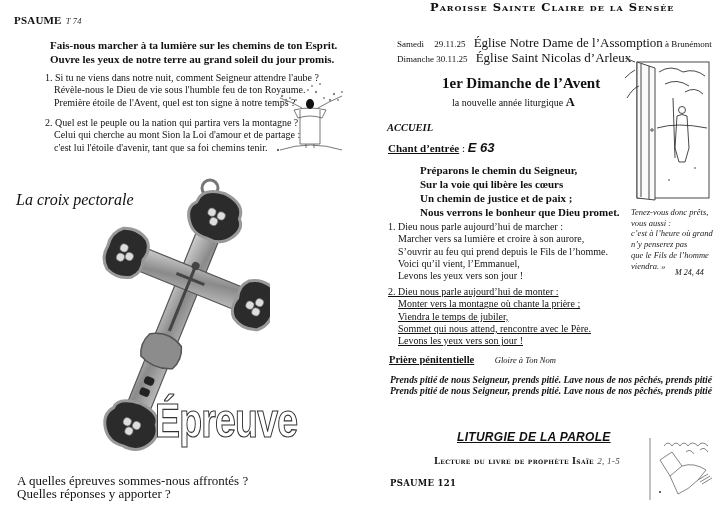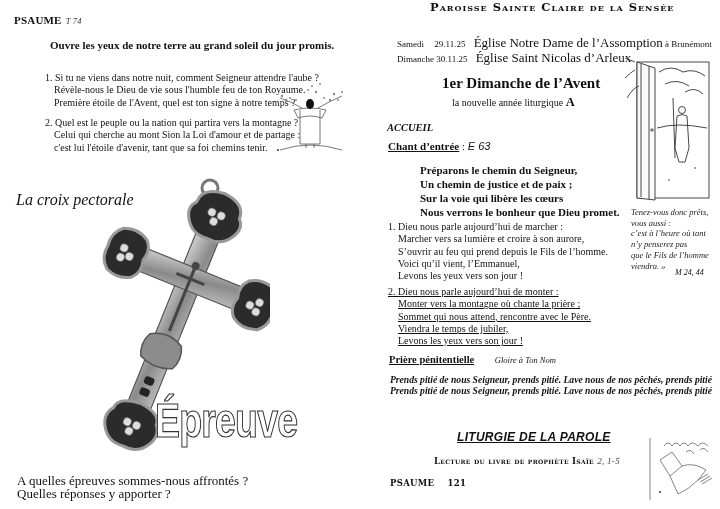--- a/index.html
+++ b/index.html
@@ -29,21 +29,21 @@
   .mass-row .place { font-size: 9px; }
   #mass1 { top: 35px; }
   #mass2 { top: 50px; }
   #sunday-title { left: 442px; top: 75px; font-weight: bold; font-size: 15px; }
   #sunday-sub { left: 452px; top: 95px; font-size: 10px; }
   #sunday-sub b { font-size: 12.5px; }
 
   #accueil { left: 387px; top: 122px; font-style: italic; font-weight: bold; font-size: 10.5px; text-align: center; }
   #chant-entree { left: 388px; top: 140px; font-size: 11px; }
   #chant-entree .lbl { font-weight: bold; text-decoration: underline; }
-  #chant-entree .code { font-family: "Liberation Sans", sans-serif; font-style: italic; font-size: 11px; }
+  #chant-entree .code { font-family: "Liberation Sans", sans-serif; font-style: italic; font-size: 13px; font-weight: bold; }
   #chant-refrain { left: 420px; top: 163px; font-weight: bold; font-size: 11px; line-height: 14px; }
   .verse-right { left: 388px; font-size: 10px; line-height: 12.3px; }
   .verse-right .ind { padding-left: 10px; display: block; }
   #rverse1 { top: 221px; }
   #rverse2 { top: 286px; text-decoration: underline; }
 
   #gospel-quote { left: 631px; top: 207px; font-style: italic; font-size: 8.5px; line-height: 10.7px; color: #222; }
   #gospel-ref { left: 675px; top: 268px; font-style: italic; font-size: 8px; }
 
   #priere { left: 389px; top: 354px; font-size: 10.5px; }
@@ -59,20 +59,21 @@
   svg { display: block; }
 </style>
 </head>
 <body>
 
 <div class="abs" id="envoi-title">
   <span>PSAUME</span><span id="envoi-ref">T 74</span>
 </div>
 
 <div class="abs" id="refrain">
+  <div>Fais-nous marcher à ta lumière sur les chemins de ton Esprit.</div>
   <div>Ouvre les yeux de notre terre au grand soleil du jour promis.</div>
 </div>
 
 <div class="abs verse-left" id="verse1">
   <span>1. Si tu ne viens dans notre nuit, comment Seigneur attendre l'aube ?</span>
   <span class="ind">Révèle-nous le Dieu de vie sous l'humble feu de ton Royaume.</span>
   <span class="ind">Première étoile de l'Avent, quel est ton signe à notre temps ?</span>
 </div>
 
 <div class="abs verse-left" id="verse2">
@@ -219,45 +220,45 @@
 </div>
 
 <div class="abs" id="accueil">ACCUEIL</div>
 
 <div class="abs" id="chant-entree">
   <span class="lbl">Chant d’entrée</span><span> : </span><span class="code">E 63</span>
 </div>
 
 <div class="abs" id="chant-refrain">
   <div>Préparons le chemin du Seigneur,</div>
+  <div>Sur la voie qui libère les cœurs</div>
   <div>Un chemin de justice et de paix ;</div>
-  <div>Sur la voie qui libère les cœurs</div>
   <div>Nous verrons le bonheur que Dieu promet.</div>
 </div>
 
 <div class="abs verse-right" id="rverse1">
   <span>1. Dieu nous parle aujourd’hui de marcher :</span>
   <span class="ind">Marcher vers sa lumière et croire à son aurore,</span>
   <span class="ind">S’ouvrir au feu qui prend depuis le Fils de l’homme.</span>
   <span class="ind">Voici qu’il vient, l’Emmanuel,</span>
   <span class="ind">Levons les yeux vers son jour !</span>
 </div>
 
 <div class="abs verse-right" id="rverse2">
   <span>2. Dieu nous parle aujourd’hui de monter :</span>
   <span class="ind">Monter vers la montagne où chante la prière ;</span>
+  <span class="ind">Viendra le temps de jubiler,</span>
   <span class="ind">Sommet qui nous attend, rencontre avec le Père.</span>
-  <span class="ind">Viendra le temps de jubiler,</span>
   <span class="ind">Levons les yeux vers son jour !</span>
 </div>
 
 <div class="abs" id="gospel-quote">
   <div>Tenez-vous donc prêts,</div>
   <div>vous aussi :</div>
-  <div>c’est à l’heure où tant</div>
+  <div>c’est à l’heure où grand</div>
   <div>n’y penserez pas</div>
   <div>que le Fils de l’homme</div>
   <div>viendra. »</div>
 </div>
 <div class="abs" id="gospel-ref">M 24, 44</div>
 
 <div class="abs" id="priere">
   <span class="lbl">Prière pénitentielle</span>
   <span class="sub">Gloire à Ton Nom</span>
 </div>
@@ -269,21 +270,21 @@
 
 <div class="abs" id="liturgie">LITURGIE DE LA PAROLE</div>
 
 <div class="abs" id="lecture">
   <span>Lecture du livre de prophète Isaïe</span>
   <span class="ref">2, 1-5</span>
 </div>
 
 <div class="abs" id="psaume">
   <span>PSAUME</span>
-  <span style="margin-left:10px;">121</span>
+  <span style="">121</span>
 </div>
 
 <div class="abs" style="left:648px;top:436px;width:68px;height:66px;">
   <svg width="68" height="66" viewBox="0 0 68 66">
     <g fill="none" stroke="#666" stroke-width="0.8">
       <path d="M2 2 L2 64"></path>
       <path d="M16 10 Q20 4 24 10 Q28 4 32 10 Q36 4 40 10 Q44 4 50 10 Q54 4 60 10"></path>
       <path d="M38 16 Q42 12 46 18 M52 14 Q56 10 60 16"></path>
       <path d="M12 24 L24 16 L34 30 L22 40 Z"></path>
       <path d="M34 30 Q46 26 58 34 L50 44 Q40 54 30 58 L22 40"></path>

